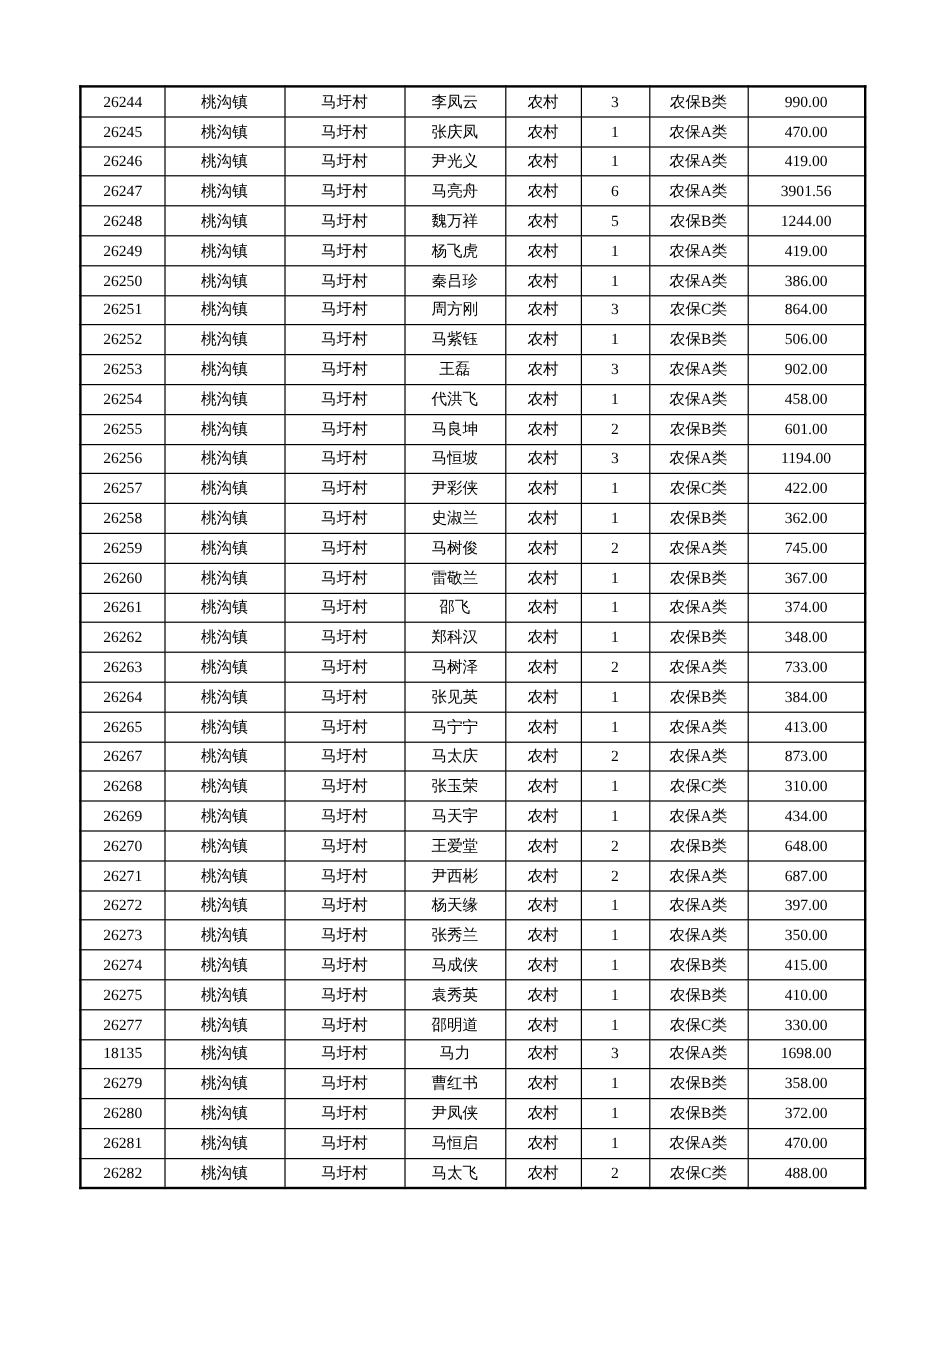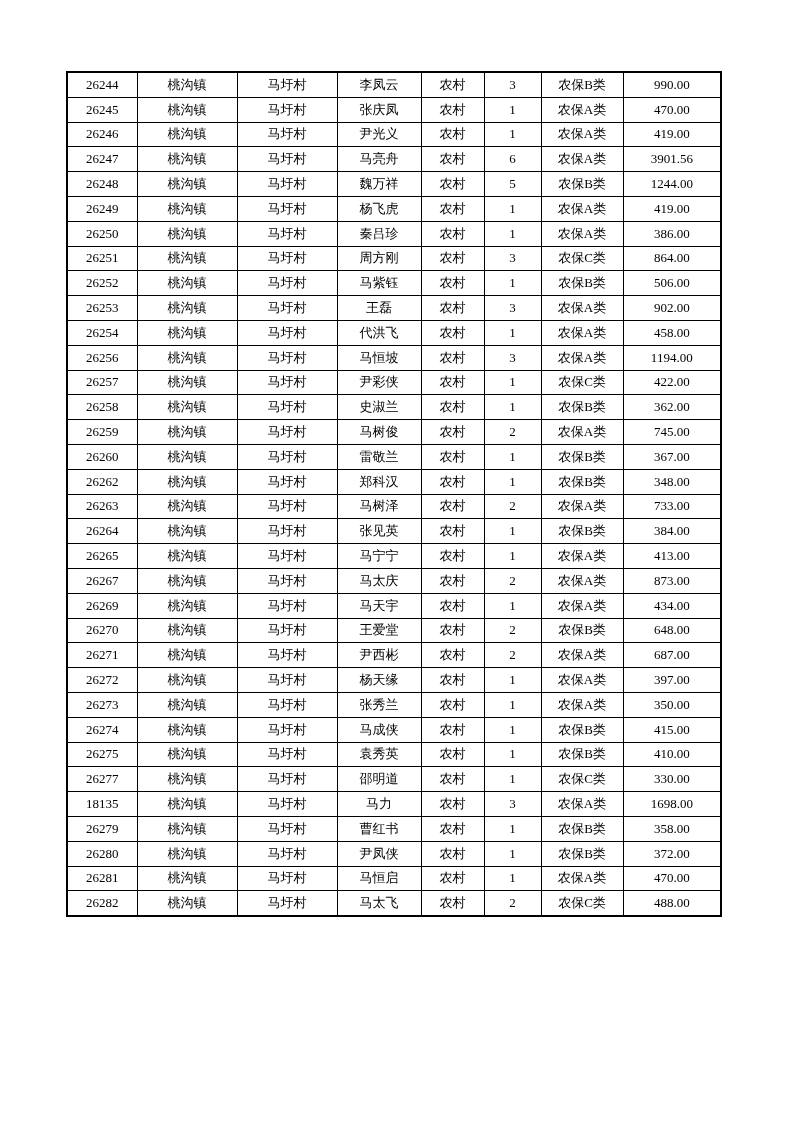--- a/index.html
+++ b/index.html
@@ -156,20 +156,30 @@
           <td>26254</td>
           <td>桃沟镇</td>
           <td>马圩村</td>
           <td>代洪飞</td>
           <td>农村</td>
           <td>1</td>
           <td>农保A类</td>
           <td>458.00</td>
         </tr>
         <tr>
+          <td>26255</td>
+          <td>桃沟镇</td>
+          <td>马圩村</td>
+          <td>马良坤</td>
+          <td>农村</td>
+          <td>2</td>
+          <td>农保B类</td>
+          <td>601.00</td>
+        </tr>
+        <tr>
           <td>26256</td>
           <td>桃沟镇</td>
           <td>马圩村</td>
           <td>马恒坡</td>
           <td>农村</td>
           <td>3</td>
           <td>农保A类</td>
           <td>1194.00</td>
         </tr>
         <tr>
@@ -206,20 +216,30 @@
           <td>26260</td>
           <td>桃沟镇</td>
           <td>马圩村</td>
           <td>雷敬兰</td>
           <td>农村</td>
           <td>1</td>
           <td>农保B类</td>
           <td>367.00</td>
         </tr>
         <tr>
+          <td>26261</td>
+          <td>桃沟镇</td>
+          <td>马圩村</td>
+          <td>邵飞</td>
+          <td>农村</td>
+          <td>1</td>
+          <td>农保A类</td>
+          <td>374.00</td>
+        </tr>
+        <tr>
           <td>26262</td>
           <td>桃沟镇</td>
           <td>马圩村</td>
           <td>郑科汉</td>
           <td>农村</td>
           <td>1</td>
           <td>农保B类</td>
           <td>348.00</td>
         </tr>
         <tr>
@@ -254,20 +274,30 @@
         </tr>
         <tr>
           <td>26267</td>
           <td>桃沟镇</td>
           <td>马圩村</td>
           <td>马太庆</td>
           <td>农村</td>
           <td>2</td>
           <td>农保A类</td>
           <td>873.00</td>
+        </tr>
+        <tr>
+          <td>26268</td>
+          <td>桃沟镇</td>
+          <td>马圩村</td>
+          <td>张玉荣</td>
+          <td>农村</td>
+          <td>1</td>
+          <td>农保C类</td>
+          <td>310.00</td>
         </tr>
         <tr>
           <td>26269</td>
           <td>桃沟镇</td>
           <td>马圩村</td>
           <td>马天宇</td>
           <td>农村</td>
           <td>1</td>
           <td>农保A类</td>
           <td>434.00</td>

